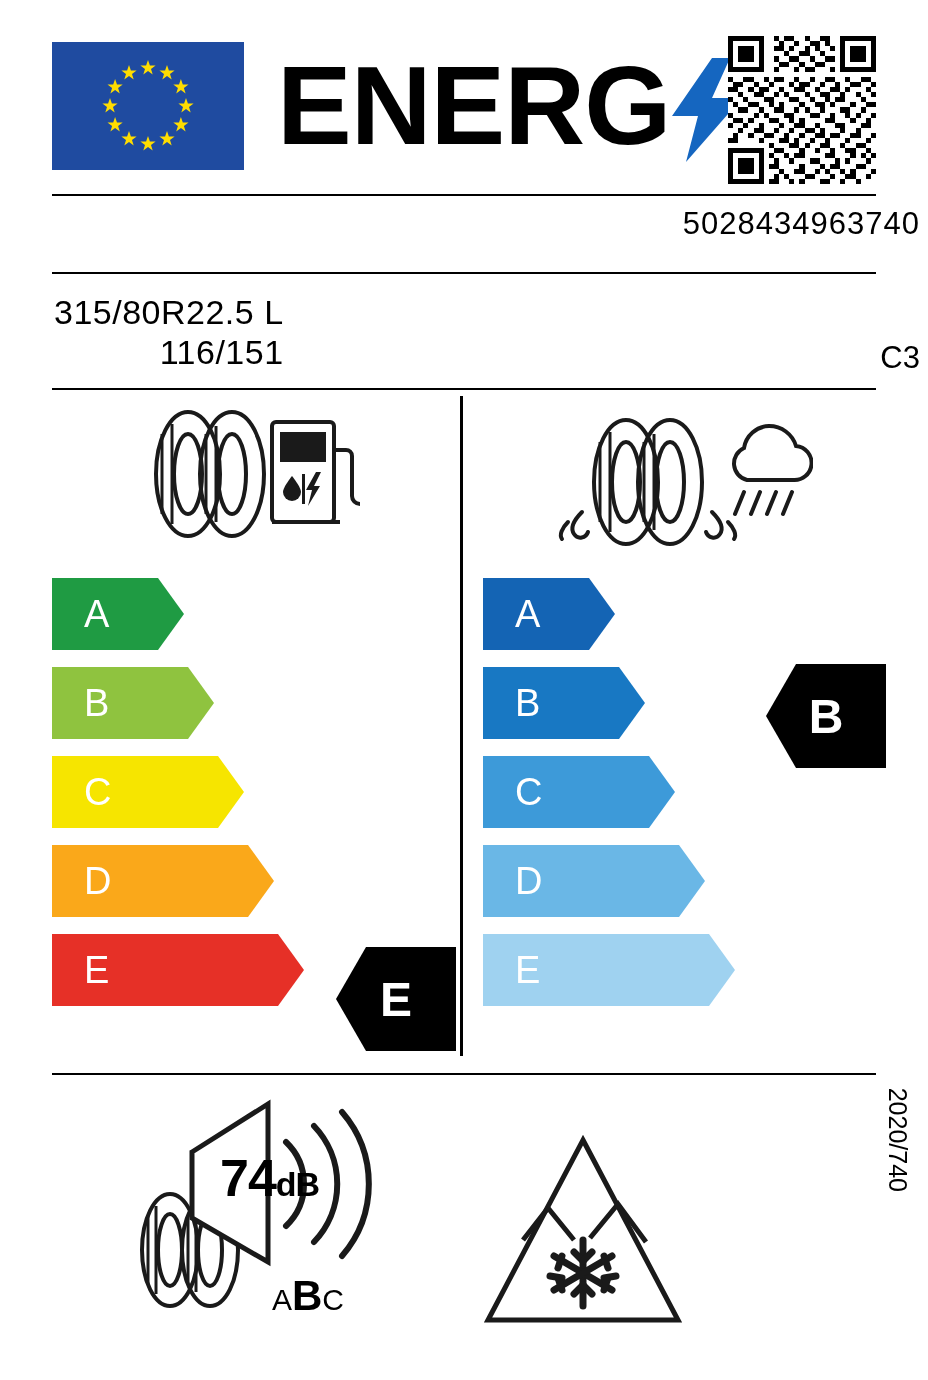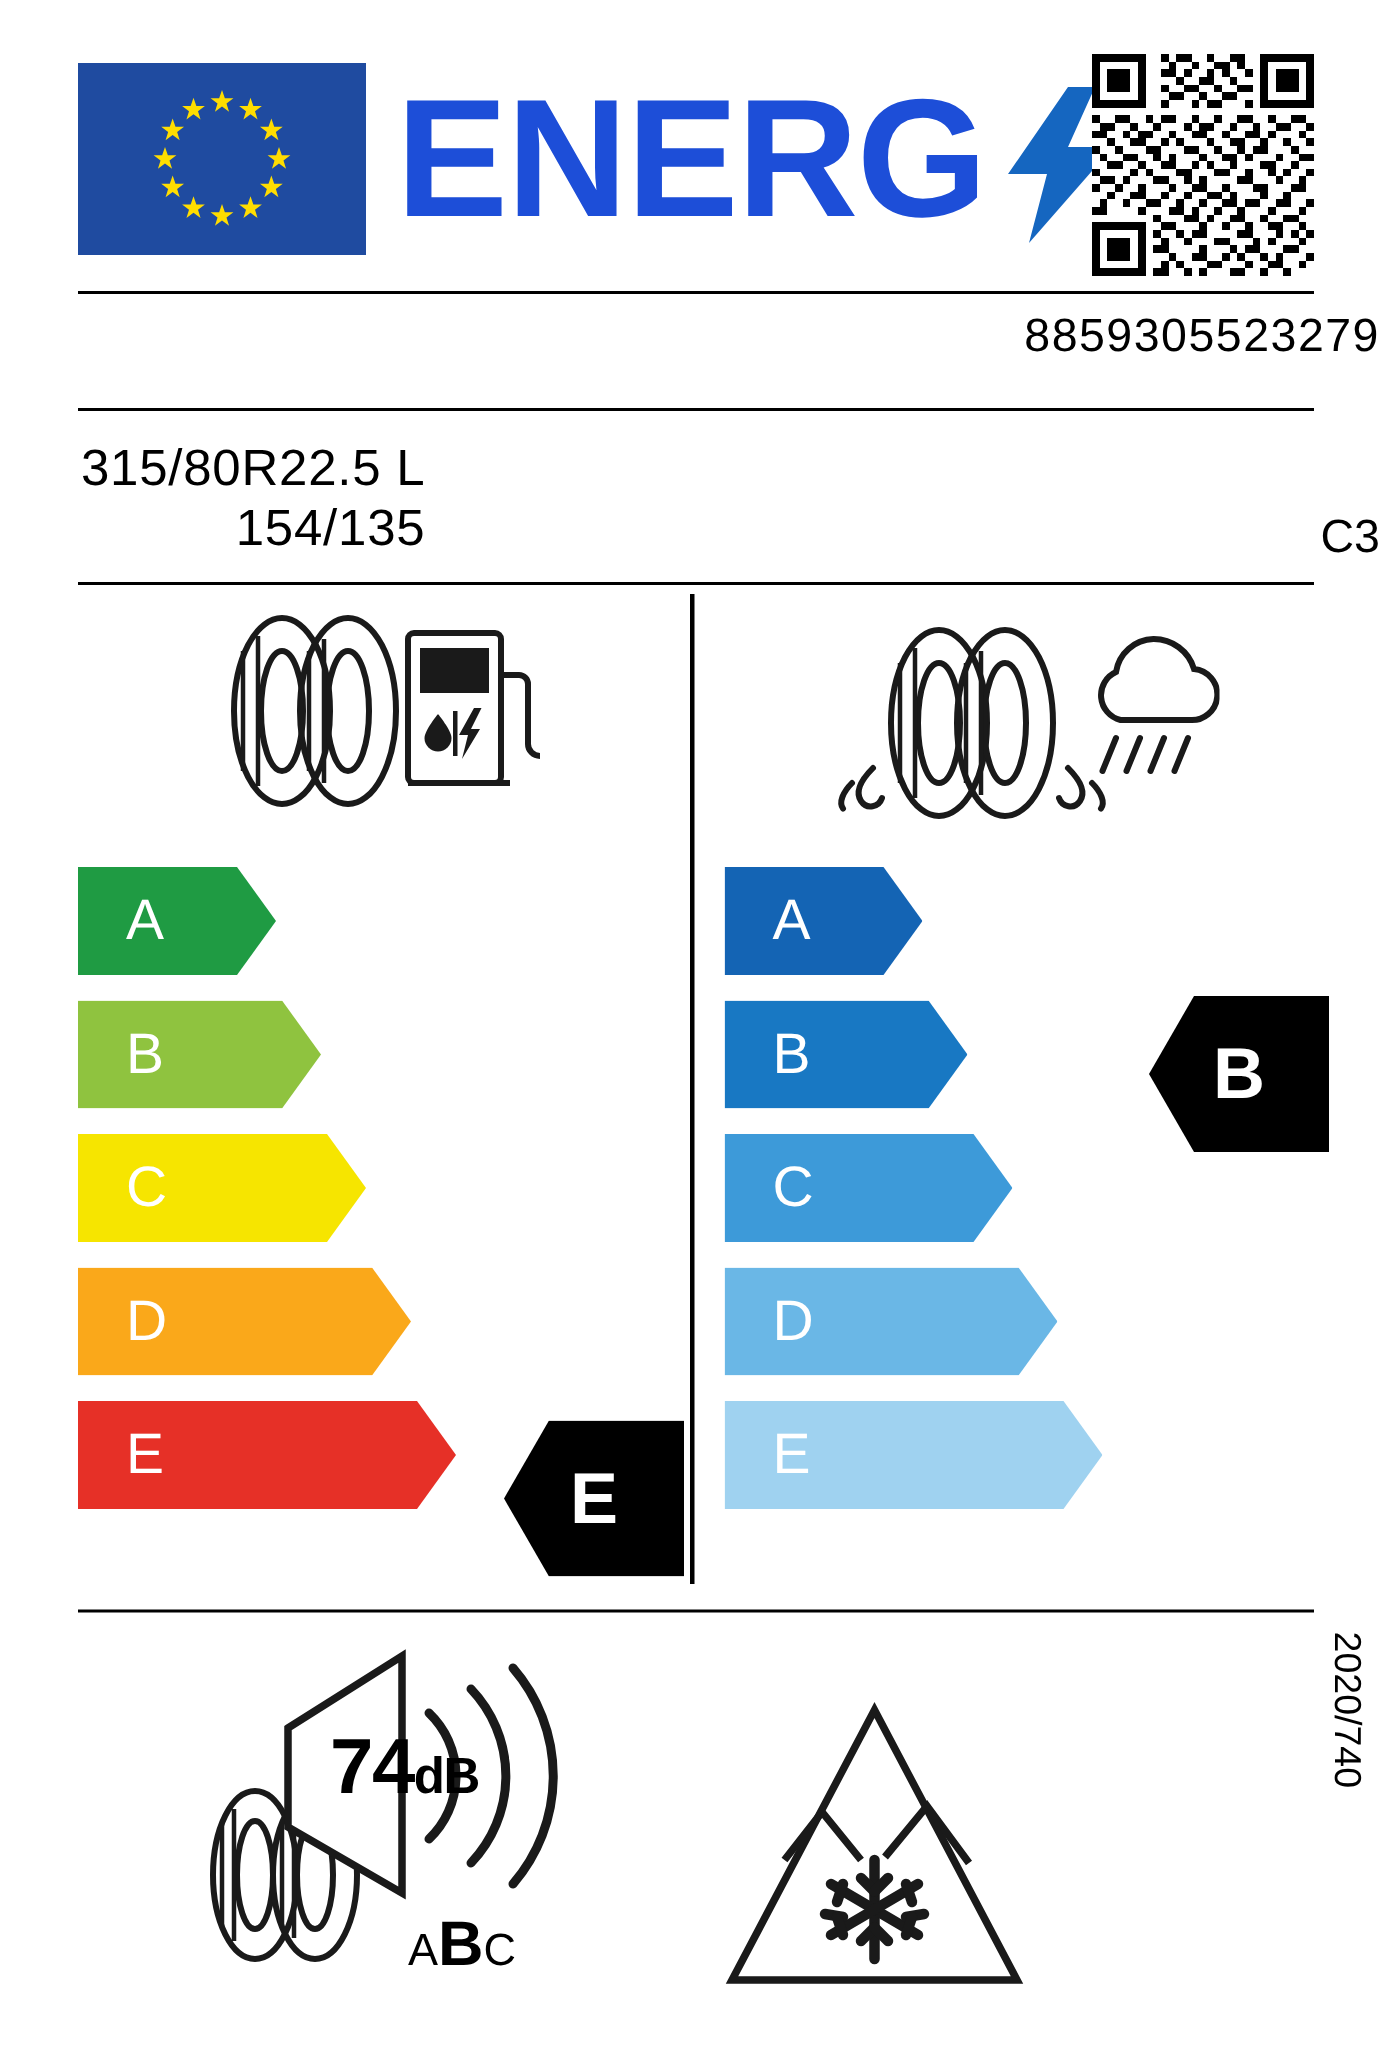--- a/index.html
+++ b/index.html
@@ -36,26 +36,26 @@
     height: 128px;
     background: #1f4ba0;
   }
   .eu-stars {
     position: absolute;
     left: 0; top: 0;
     width: 192px; height: 128px;
   }
   .energ-word {
     position: absolute;
-    left: 212px;
+    left: 225px;
     top: 8px;
     font-size: 112px;
     font-weight: bold;
     letter-spacing: -1px;
-    color: #1d4ed8;
+    color: #000000;
     line-height: 124px;
     font-family: "Liberation Sans", sans-serif;
   }
   .bolt {
     position: absolute;
     left: 620px;
     top: 22px;
     width: 70px;
     height: 104px;
   }
@@ -501,25 +501,25 @@
       </g>
     </svg>
   </div>
 
   <div class="hr t1"></div>
   <div class="hr t2"></div>
   <div class="hr t3"></div>
   <div class="hr t4"></div>
   <div class="vline"></div>
 
-  <div class="code">8859305523279</div>
+  <div class="code">5028434963740</div>
 
   <div class="size">
     <div>315/80R22.5 L</div>
-    <div>154/135</div>
+    <div>116/151</div>
   </div>
   <div class="tireclass">C3</div>
 
   <svg class="pict-fuel" viewBox="0 0 220 140">
 
     <g fill="none" stroke="#1a1a1a" stroke-width="4">
       <ellipse cx="48" cy="70" rx="32" ry="62"></ellipse>
       <ellipse cx="48" cy="70" rx="14" ry="40"></ellipse>
       <ellipse cx="92" cy="70" rx="32" ry="62"></ellipse>
       <ellipse cx="92" cy="70" rx="14" ry="40"></ellipse>

